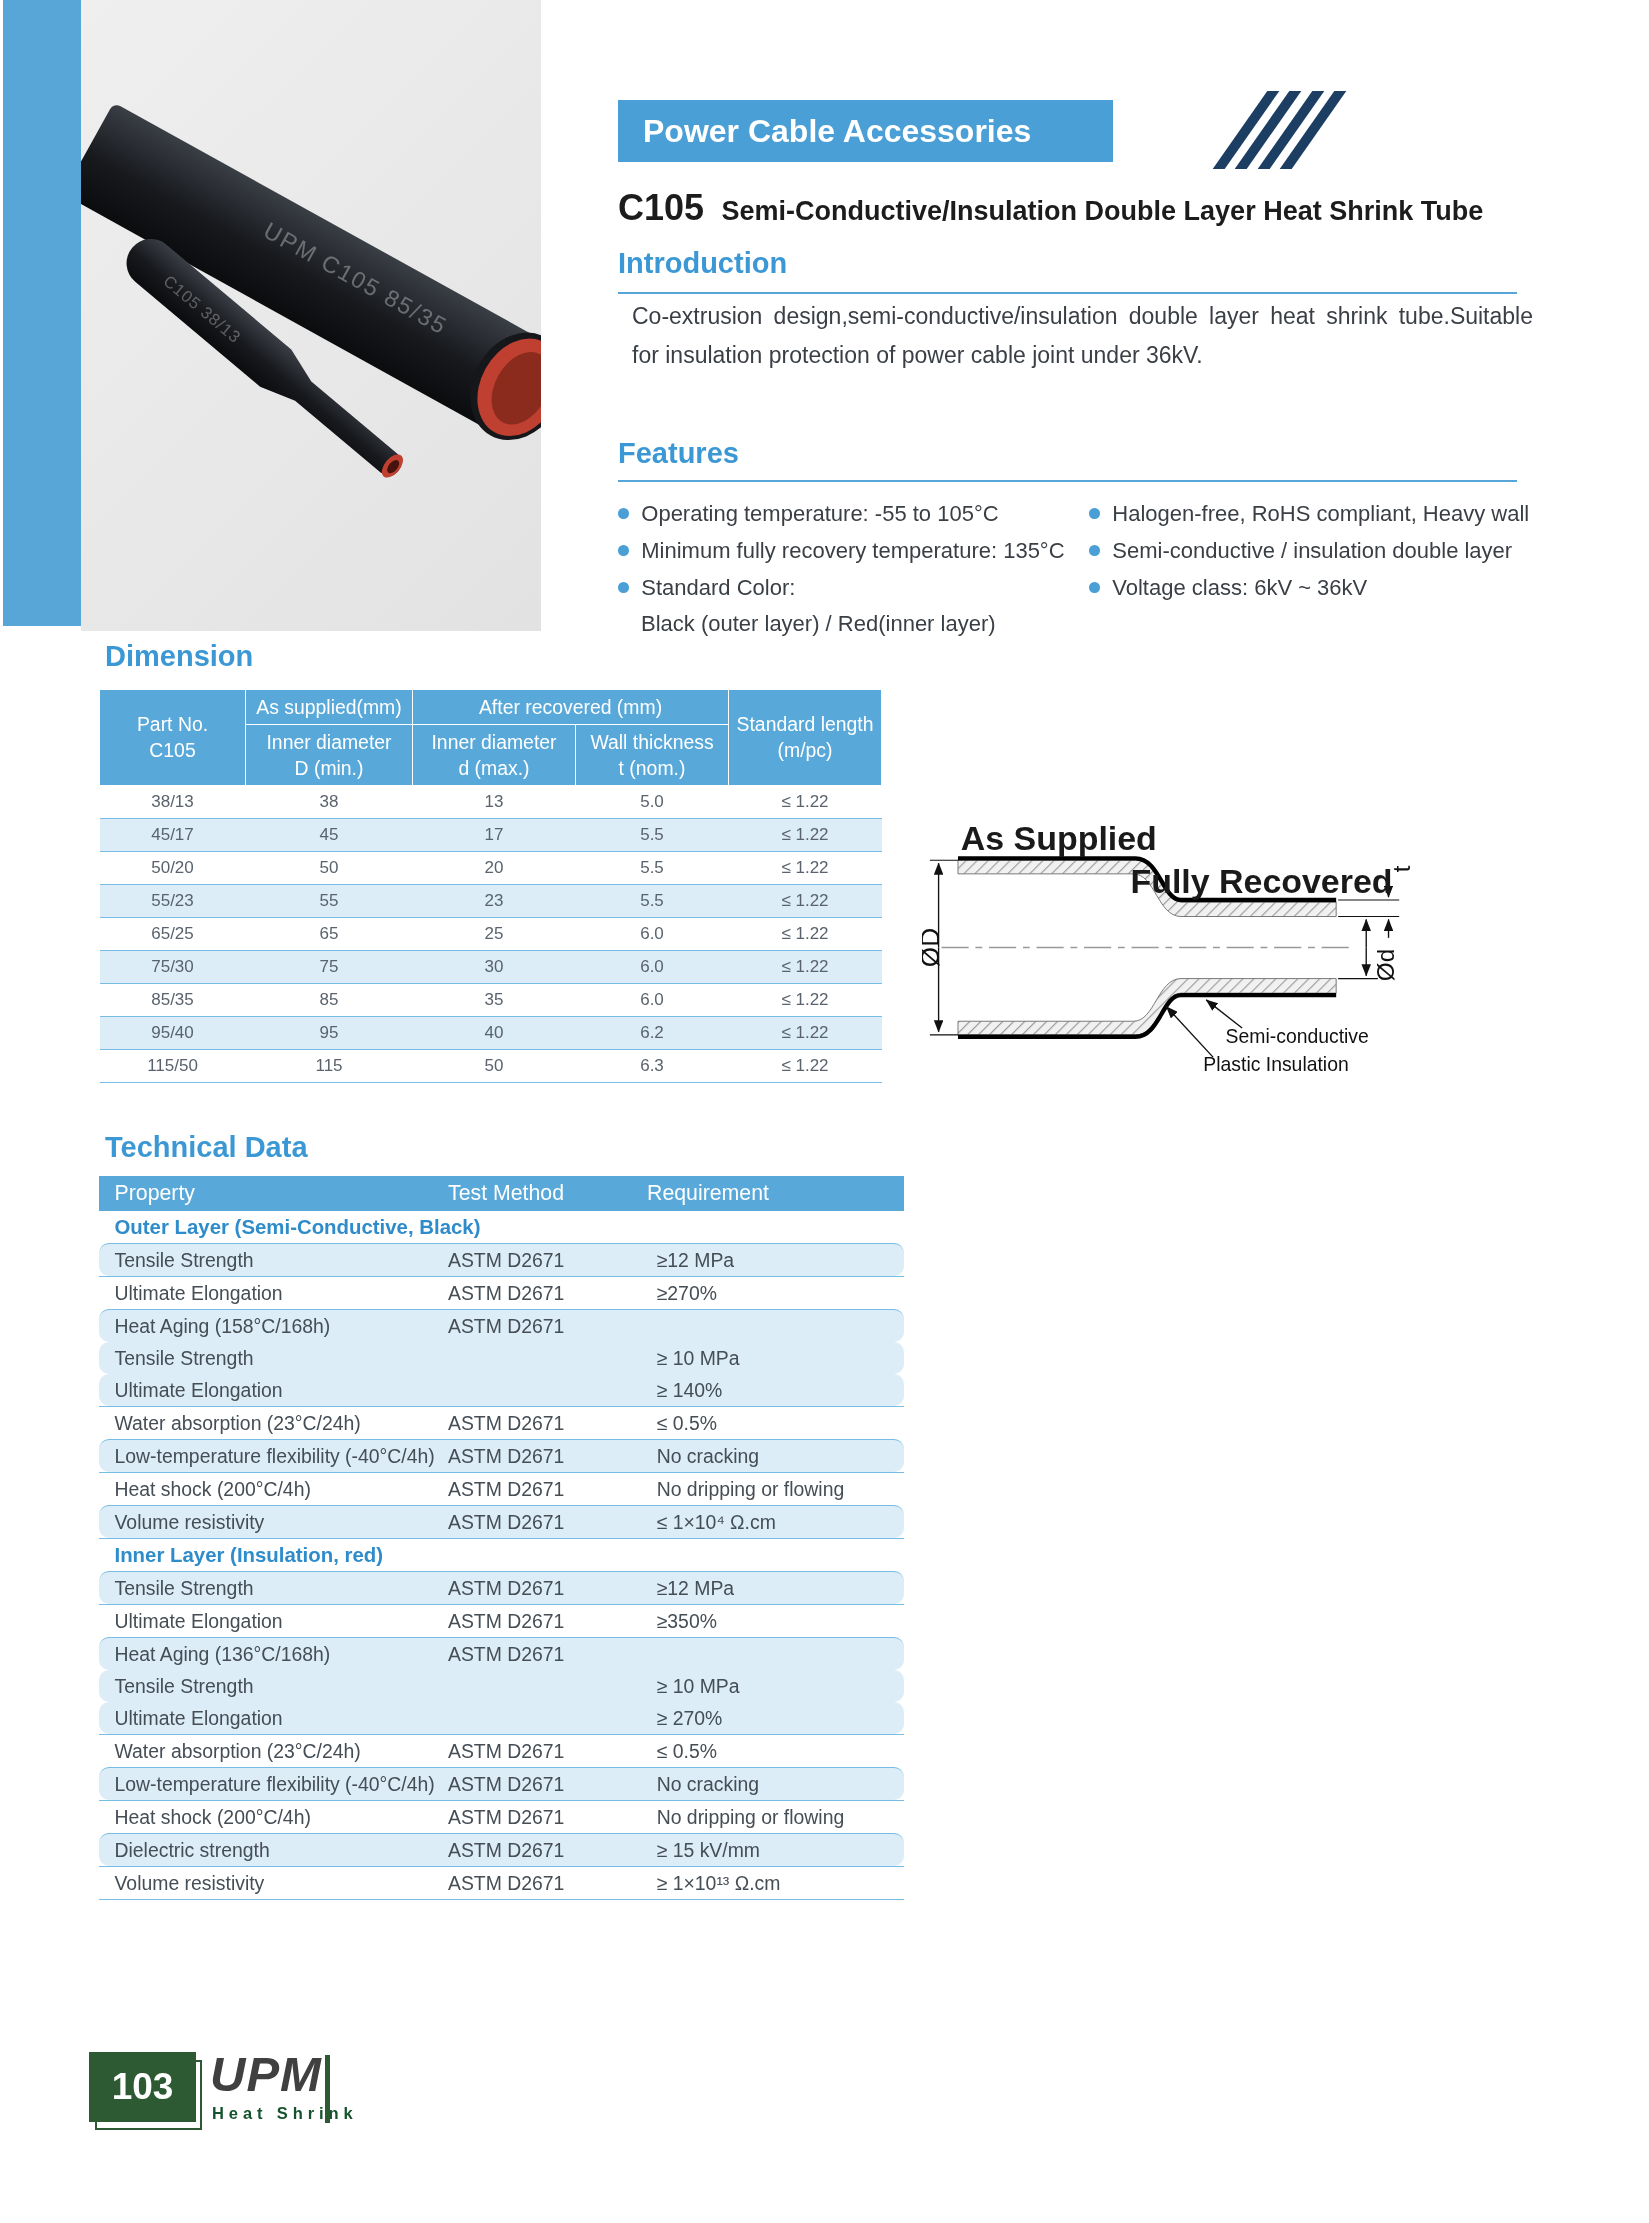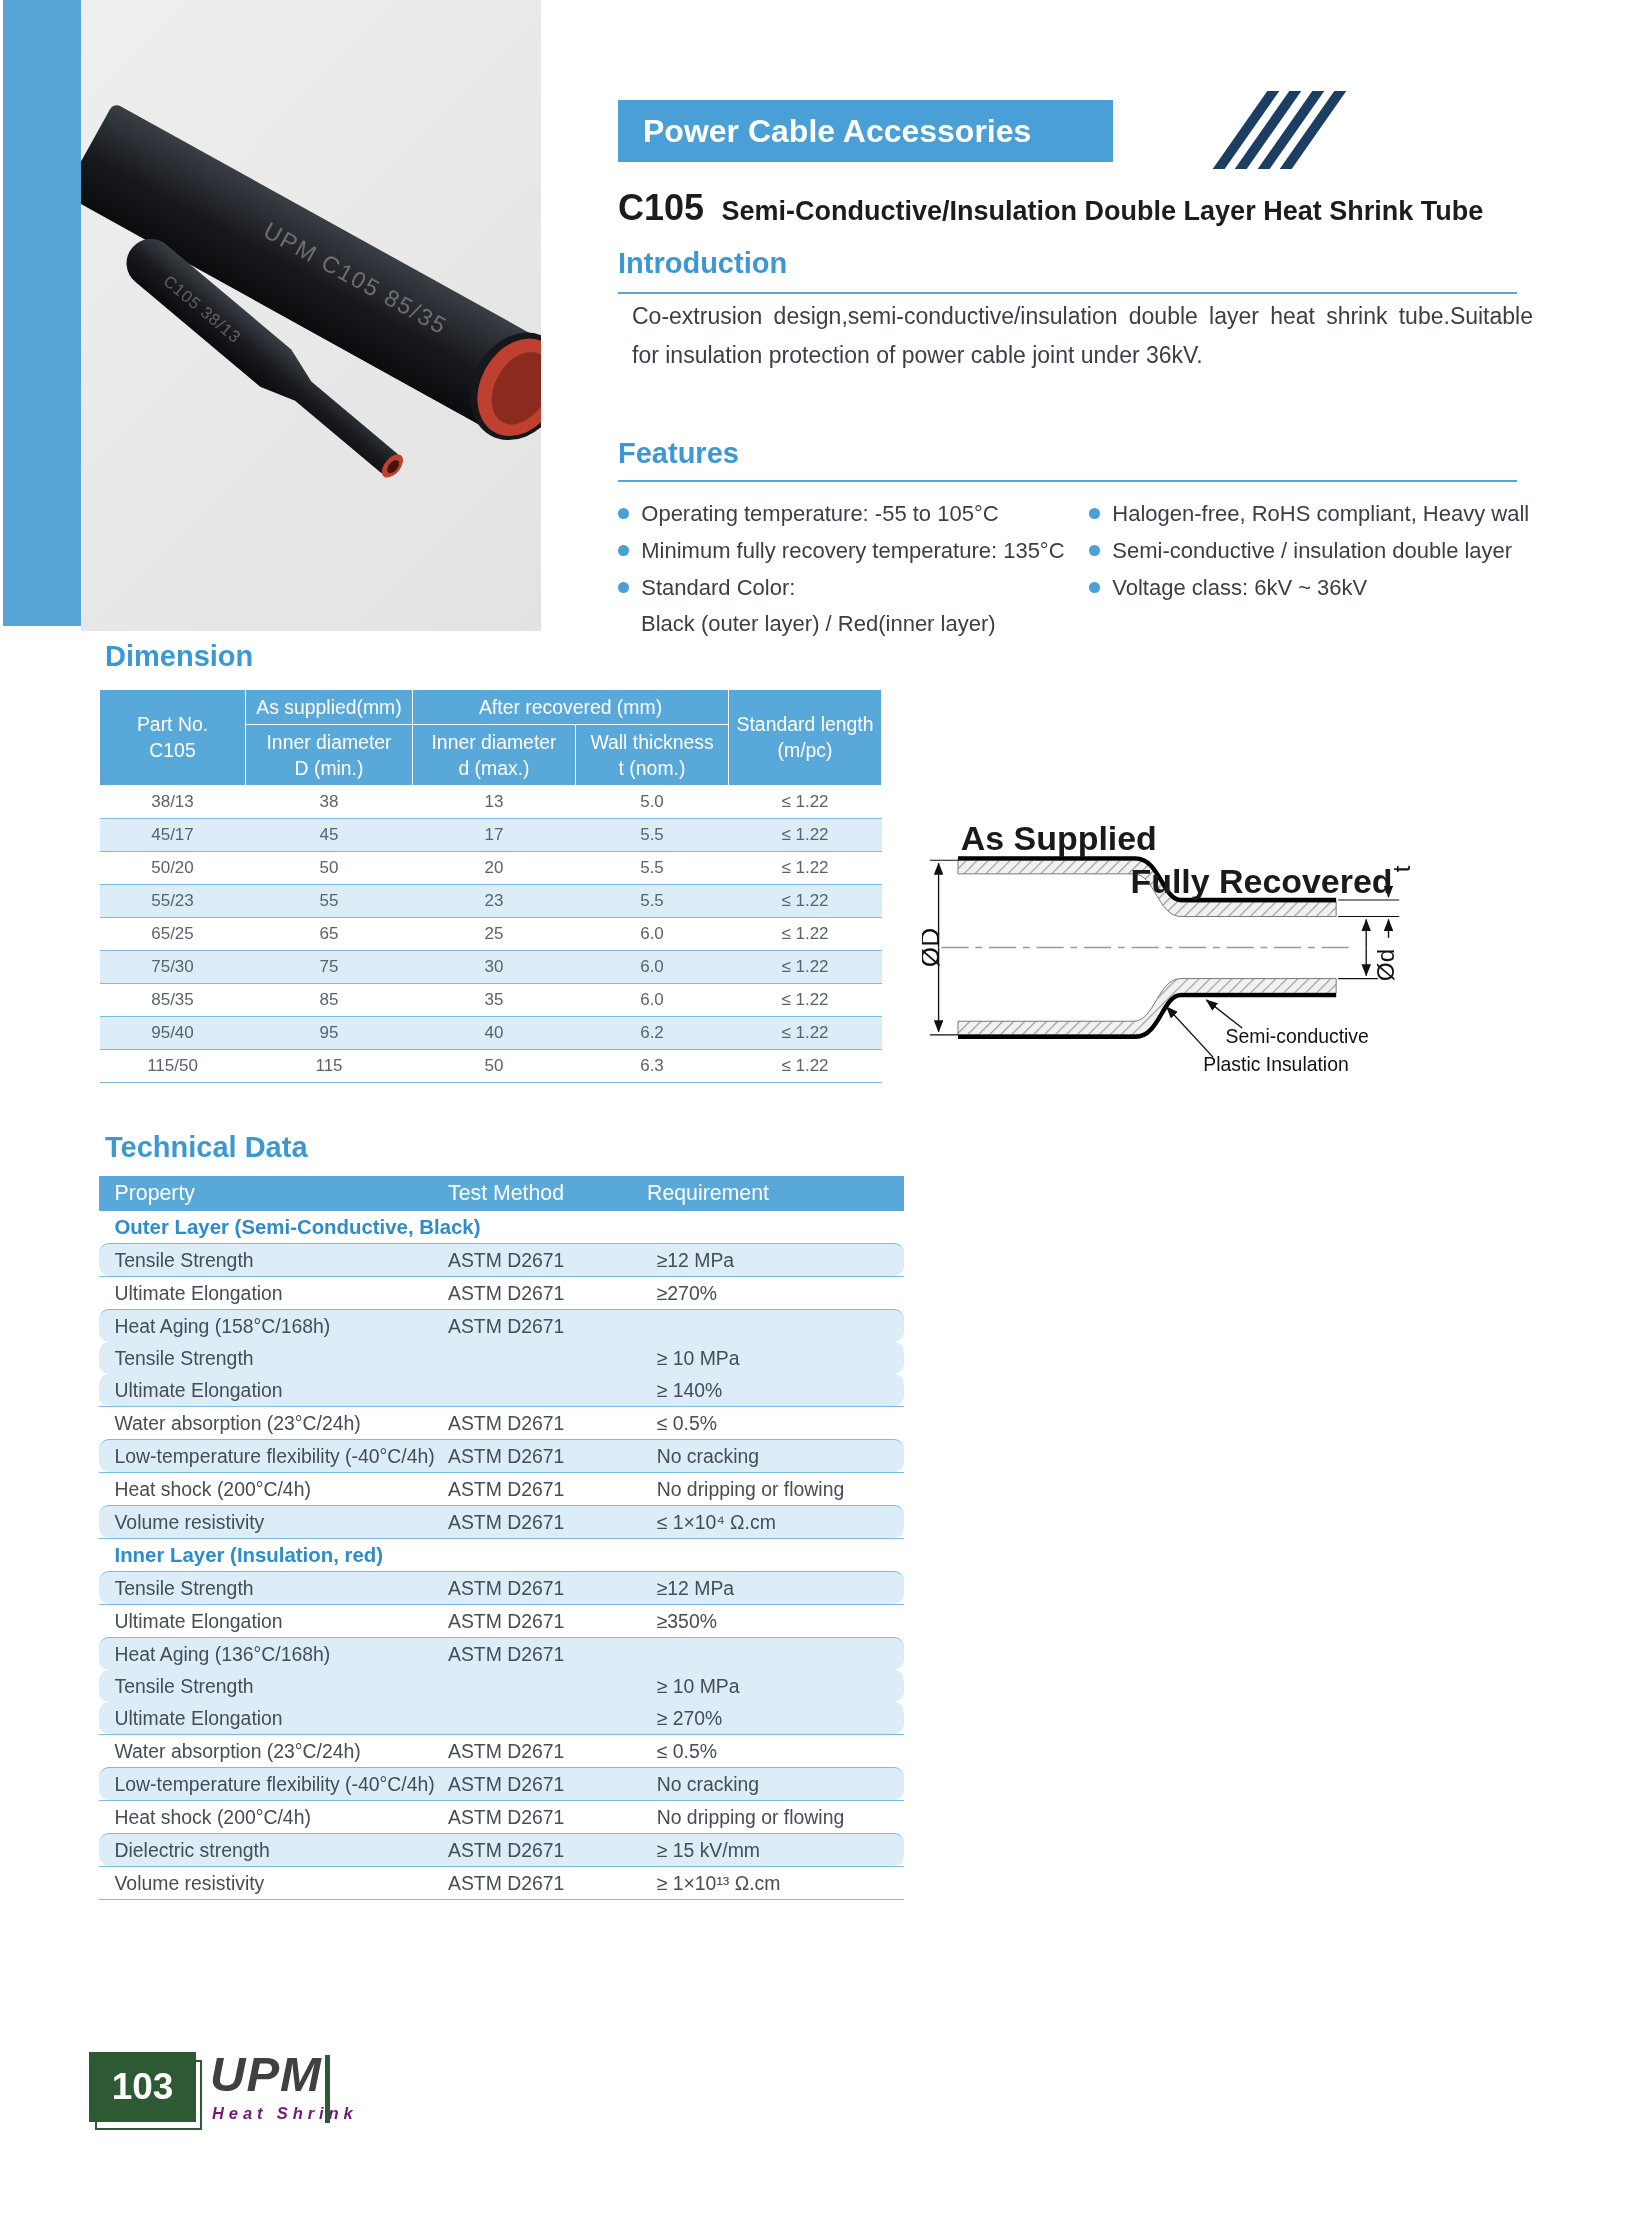--- a/index.html
+++ b/index.html
@@ -66,21 +66,21 @@
   
   svg text{font-family:"Liberation Sans",sans-serif;}
   #diagram{left:922px;top:805px;}
   #photo-svg{left:0;top:0;}
 
   
   #page-box-outline{left:95px;top:2060px;width:103px;height:66px;border:2.9px solid #2d5a32;}
   #page-box{left:89px;top:2052px;width:107px;height:70px;background:#2d5a32;color:#fff;
             font-size:37px;font-weight:bold;text-align:center;line-height:70px;}
   #brand-name{left:210px;top:2046px;font-size:49px;font-weight:bold;font-style:italic;color:#404040;letter-spacing:1px;}
-  #brand-sub{left:212px;top:2104px;font-size:16.5px;font-weight:bold;color:#701a75;letter-spacing:4.9px;font-style:italic;}
+  #brand-sub{left:212px;top:2104px;font-size:16.5px;font-weight:bold;color:#14532d;letter-spacing:4.9px;}
   #brand-bar{left:325px;top:2055px;width:4.9px;height:68px;background:#2d5a32;}
 </style>
 </head>
 <body>
 
 <div id="page">
 
   <div class="abs" id="blue-stripe"></div>
   <div class="abs" id="photo-box">
     <svg id="photo-svg" class="abs" width="460" height="631" viewBox="0 0 474 650">

